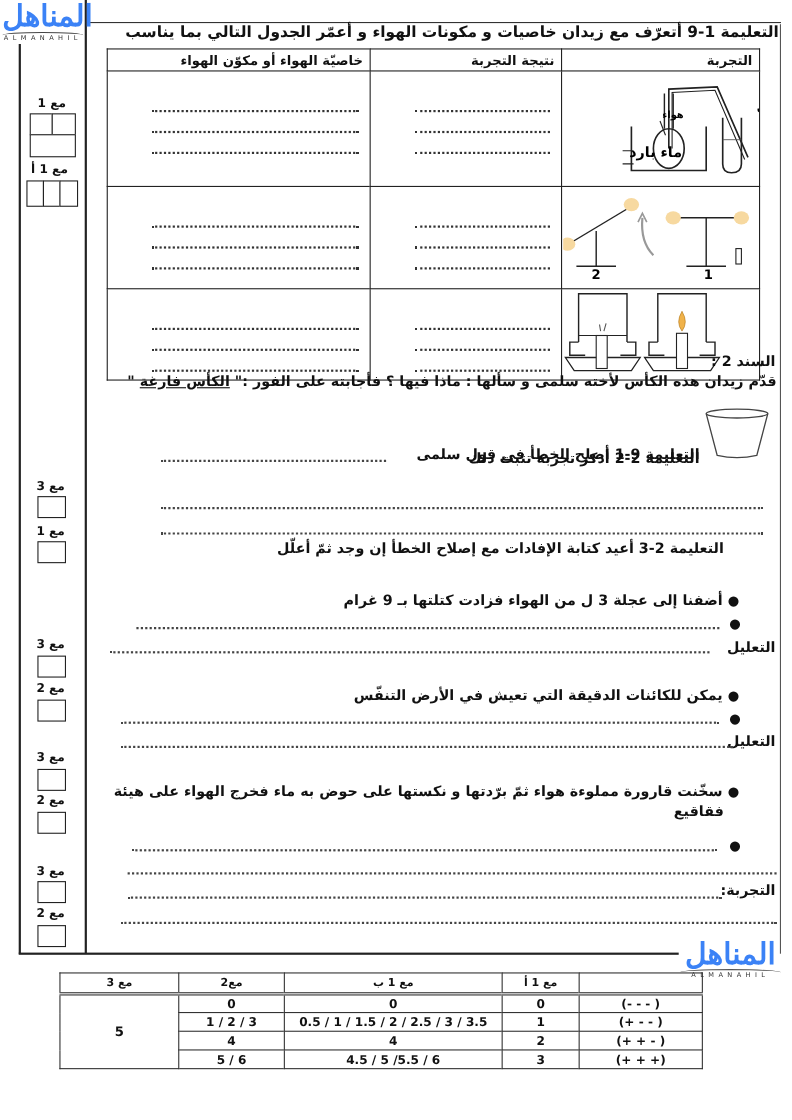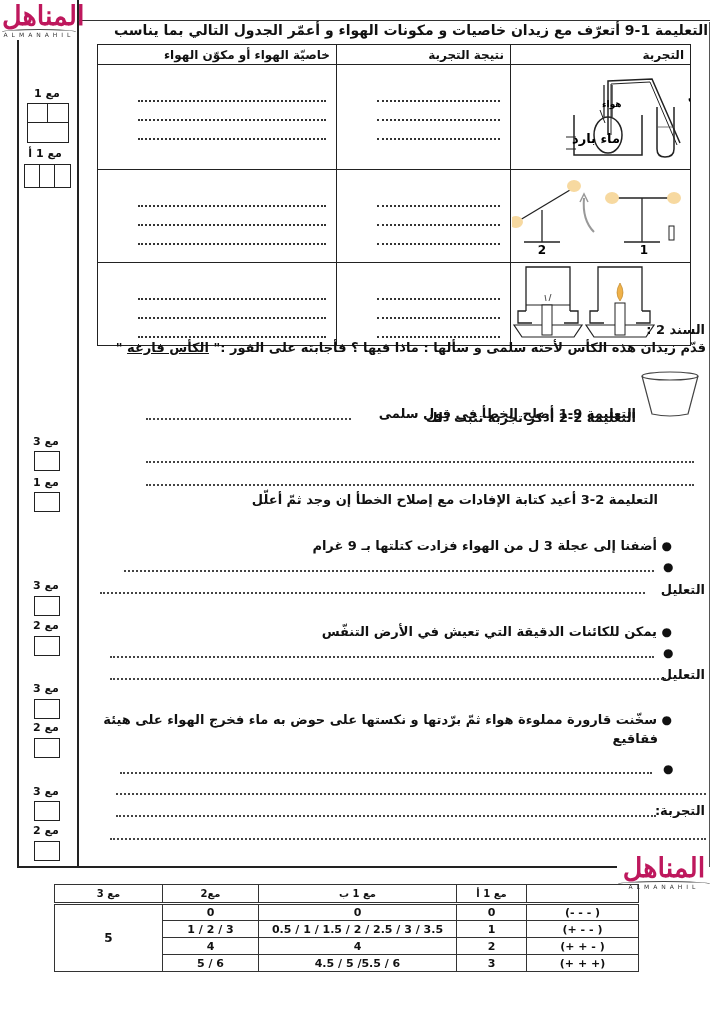--- a/index.html
+++ b/index.html
@@ -9,21 +9,21 @@
   .rtl { direction: rtl; text-align: right; }
 
   
   .frame-left { left: 17px; top: 40px; width: 2px; height: 827px; background: #222; }
   .frame-mid { left: 77px; top: 0px; width: 2px; height: 867px; background: #222; }
   .frame-right { left: 709px; top: 22px; width: 1px; height: 845px; background: #555; }
   .frame-top { left: 78px; top: 20px; width: 632px; height: 1px; background: #333; }
   .frame-bottom { left: 17px; top: 866px; width: 600px; height: 2px; background: #222; }
 
   
-  .logo { font-family: "DejaVu Serif", serif; font-weight: bold; font-size: 27px; line-height: 27px; letter-spacing: -1px; color: #be185d; }
+  .logo { font-family: "DejaVu Serif", serif; font-weight: bold; font-size: 27px; line-height: 27px; letter-spacing: -1px; color: #3b82f6; }
   .logo-sub { font-family: "DejaVu Sans", sans-serif; font-size: 6px; letter-spacing: 4px; color: #333; }
   .logo-arc { border-top: 1px solid #444; border-radius: 50% 50% 0 0; height: 6px; }
 
   .title { font-size: 14px; font-weight: bold; line-height: 18px; white-space: nowrap; }
 
   
   table.exp { position: absolute; left: 97px; top: 44px; width: 594px; border-collapse: collapse; direction: rtl; }
   table.exp th, table.exp td { border: 1.5px solid #222; }
   table.exp th { height: 20px; font-size: 12px; font-weight: bold; text-align: right; padding-right: 6px; }
   table.exp td { vertical-align: top; }

